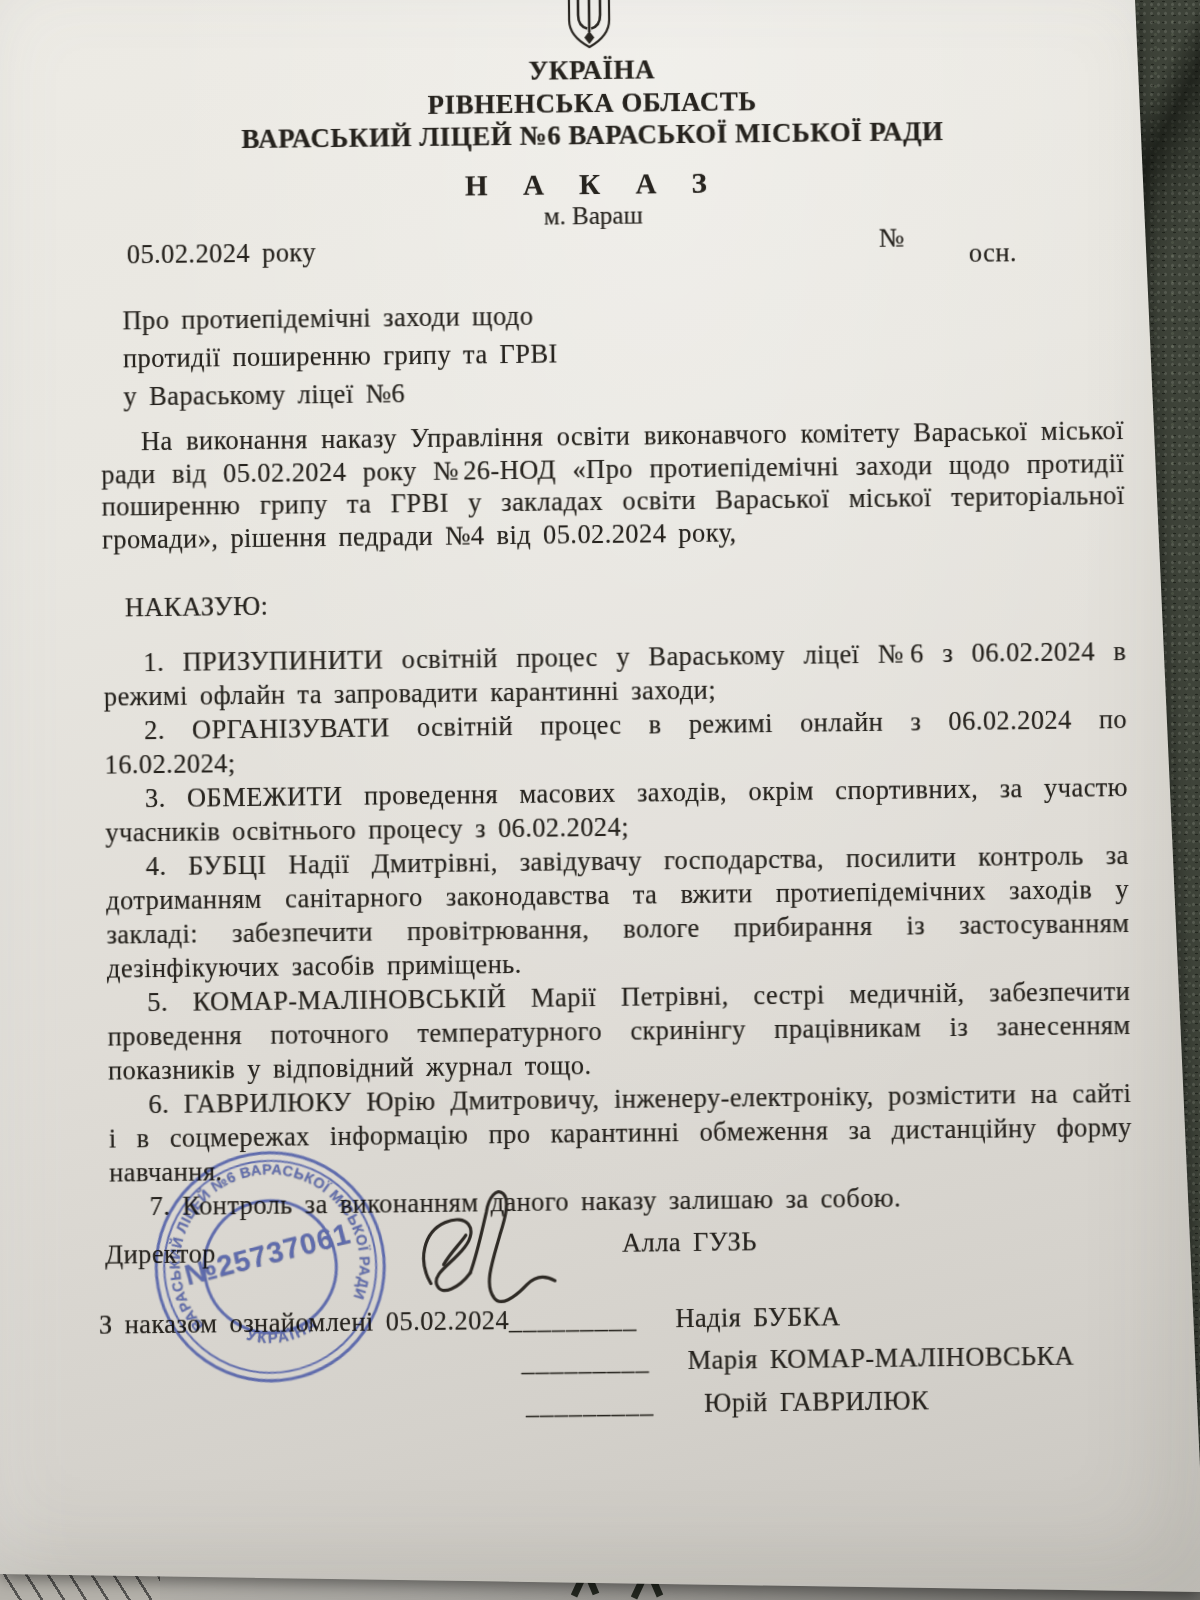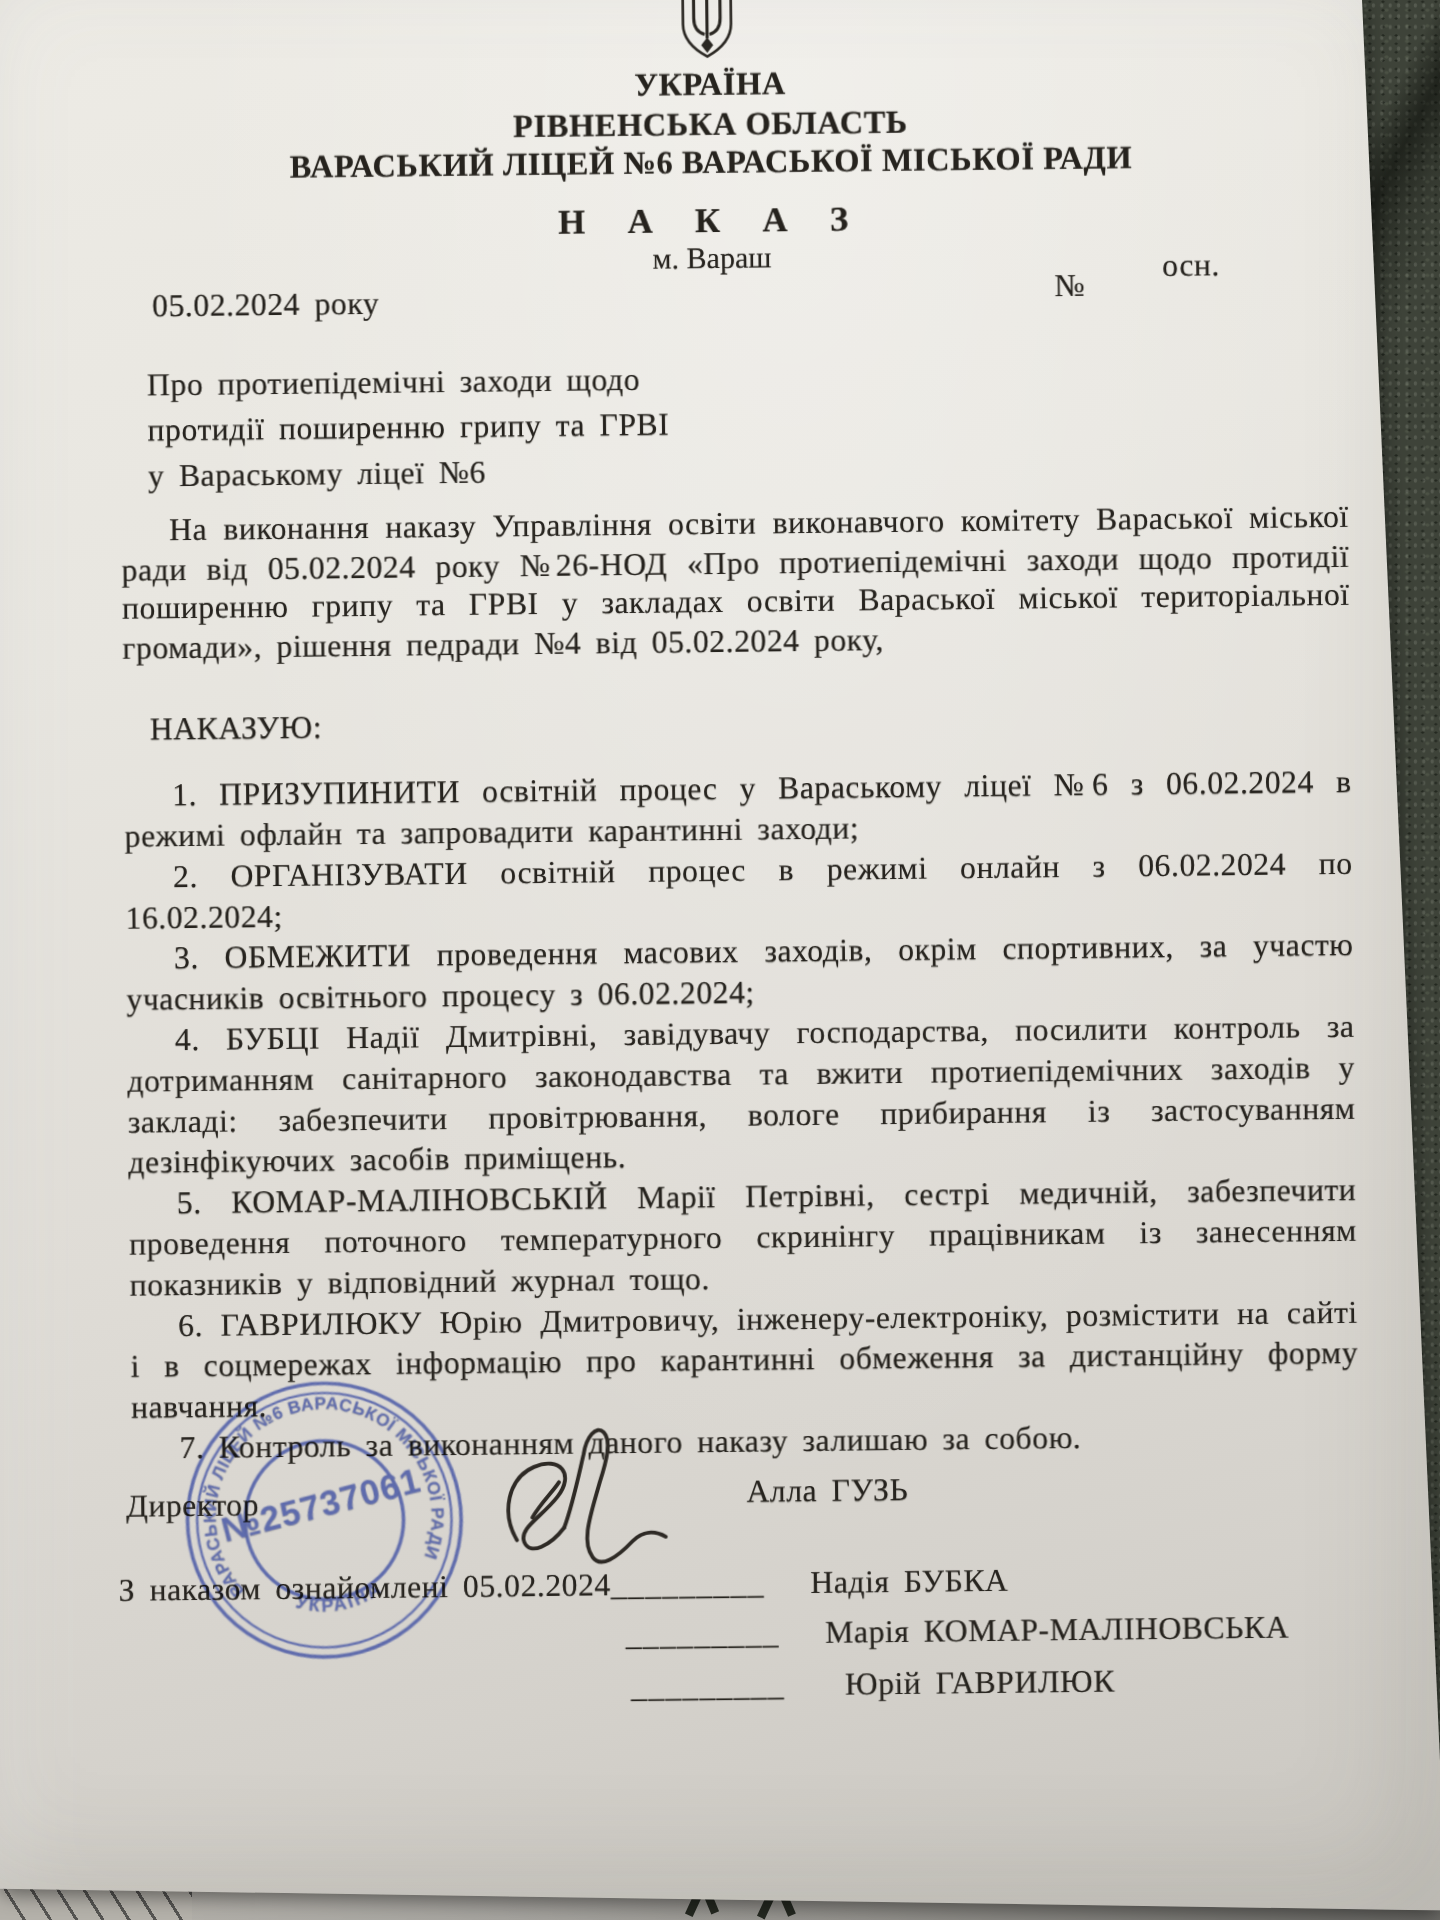--- a/index.html
+++ b/index.html
@@ -93,21 +93,21 @@
     </div>
 
     <div class="abs ctr hdr" style="top:55px;">УКРАЇНА</div>
     <div class="abs ctr hdr" style="top:88px;">РІВНЕНСЬКА ОБЛАСТЬ</div>
     <div class="abs ctr hdr" style="top:120px;">ВАРАСЬКИЙ ЛІЦЕЙ №6 ВАРАСЬКОЇ МІСЬКОЇ РАДИ</div>
     <div class="abs ctr order-title" style="top:168px;">Н А К А З</div>
     <div class="abs ctr city" style="top:202px;">м. Вараш</div>
 
     <div class="abs body-txt" style="left:133px;top:232px;">05.02.2024 року</div>
     <div class="abs body-txt" style="left:885px;top:224px;">№</div>
-    <div class="abs body-txt" style="left:975px;top:208px;">осн.</div>
+    <div class="abs body-txt" style="left:975px;top:240px;">осн.</div>
 
     <div class="abs body-txt subject" style="left:128px;top:296px;">
       <div>Про протиепідемічні заходи щодо</div>
       <div>протидії поширенню грипу та ГРВІ</div>
       <div>у Вараському ліцеї №6</div>
     </div>
 
     <div class="abs body-txt just preamble" style="left:105px;top:420px;width:1023px;">На виконання  наказу Управління освіти виконавчого комітету Вараської міської ради  від 05.02.2024 року №26-НОД «Про протиепідемічні заходи щодо протидії поширенню грипу та ГРВІ у закладах освіти Вараської міської територіальної громади», рішення педради №4 від 05.02.2024 року,</div>
 
     <div class="abs body-txt" style="left:127px;top:585px;">НАКАЗУЮ:</div>

